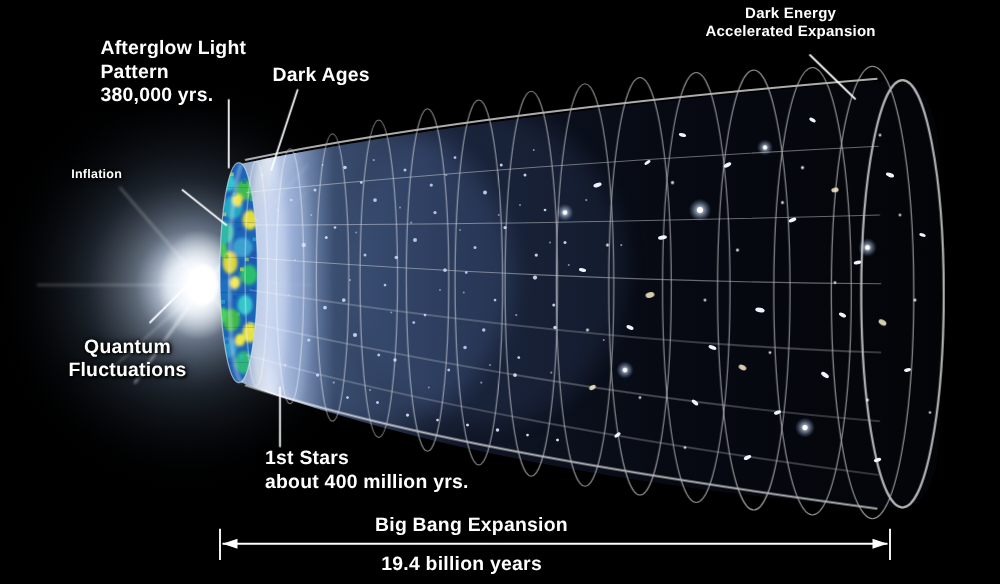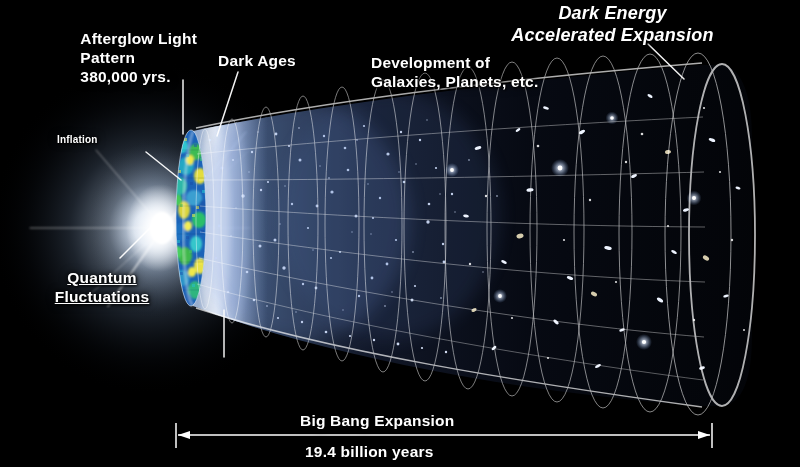--- a/index.html
+++ b/index.html
@@ -13,24 +13,24 @@
     position:absolute;color:#fff;font-weight:bold;letter-spacing:.2px;
     line-height:1.22;white-space:pre;
     text-shadow:0 0 4px #000,0 0 8px #000,1px 1px 2px #000;
     pointer-events:none;
   }
   .lbl.r{text-align:left;}
   .lbl.c{text-align:center;}
   .lbl.l{text-align:left;}
   #lbl-afterglow{right:603px;top:30px;font-size:15.5px;}
   #lbl-inflation{left:57px;top:134px;font-size:10px;}
-  #lbl-quantum{left:22px;top:269px;font-size:15.5px;text-align:center;width:160px;text-decoration:underline;}
+  #lbl-quantum{left:22px;top:269px;font-size:15.5px;text-align:center;width:160px;}
   #lbl-darkages{left:218px;top:52px;font-size:15.5px;text-align:center;}
   #lbl-development{left:371px;top:54px;font-size:15.5px;}
-  #lbl-darkenergy{left:500px;top:3px;width:225px;font-size:18px;font-style:italic;}
+  #lbl-darkenergy{left:520px;top:3px;width:225px;font-size:12px;}
   #lbl-firststars{left:212px;top:358px;font-size:15.5px;}
   #lbl-bigbang{left:300px;top:412px;font-size:15.5px;}
   #lbl-years{left:305px;top:443px;font-size:15.5px;}
 </style>
 </head>
 <body>
 
 <div id="stage">
 
   <svg id="scene" viewBox="0 0 800 467" width="800" height="467">
@@ -423,24 +423,24 @@
 Pattern
 380,000 yrs.</div>
 
   <div class="lbl l" id="lbl-inflation">Inflation</div>
 
   <div class="lbl c" id="lbl-quantum">Quantum
 Fluctuations</div>
 
   <div class="lbl l" id="lbl-darkages">Dark Ages</div>
 
-  <div class="lbl l" id="lbl-development">Development of
-Galaxies, Planets, etc.</div>
 
   <div class="lbl c" id="lbl-darkenergy">Dark Energy
 Accelerated Expansion</div>
 
+  <div class="lbl l" id="lbl-firststars">1st Stars
+about 400 million yrs.</div>
 
   <div class="lbl c" id="lbl-bigbang">Big Bang Expansion</div>
 
   <div class="lbl c" id="lbl-years">19.4 billion years</div>
 
 </div>
 
 </body></html>

